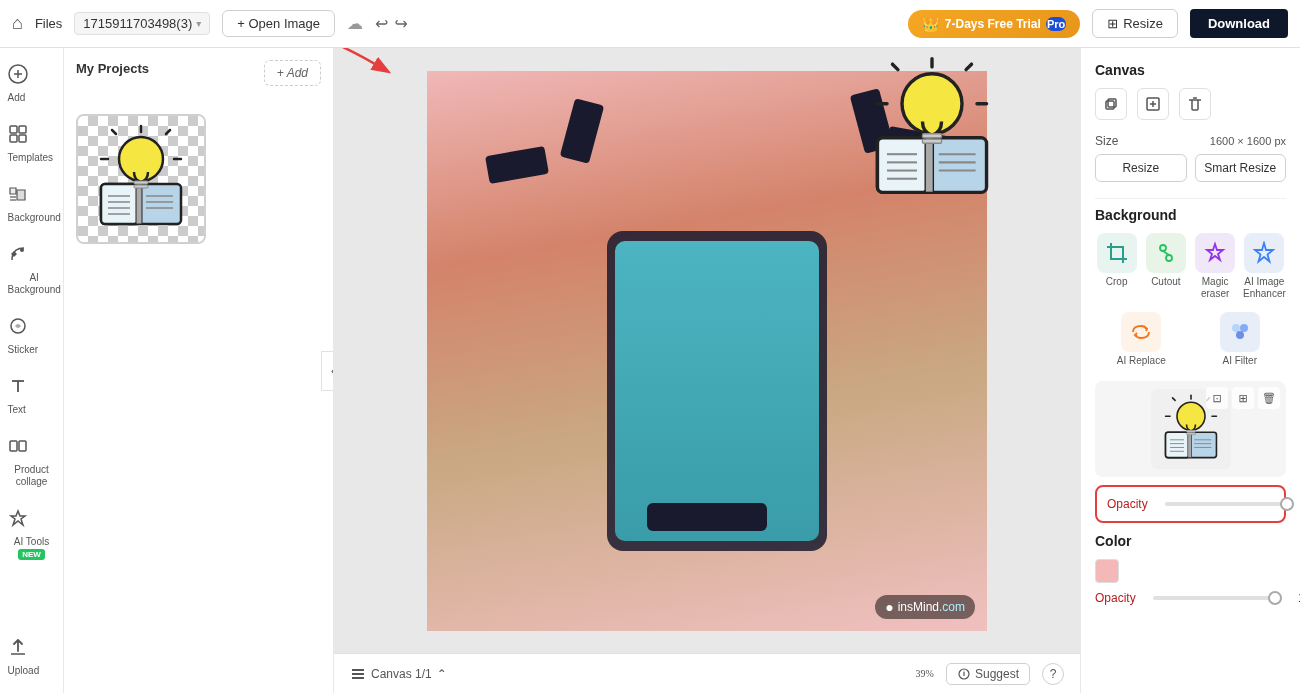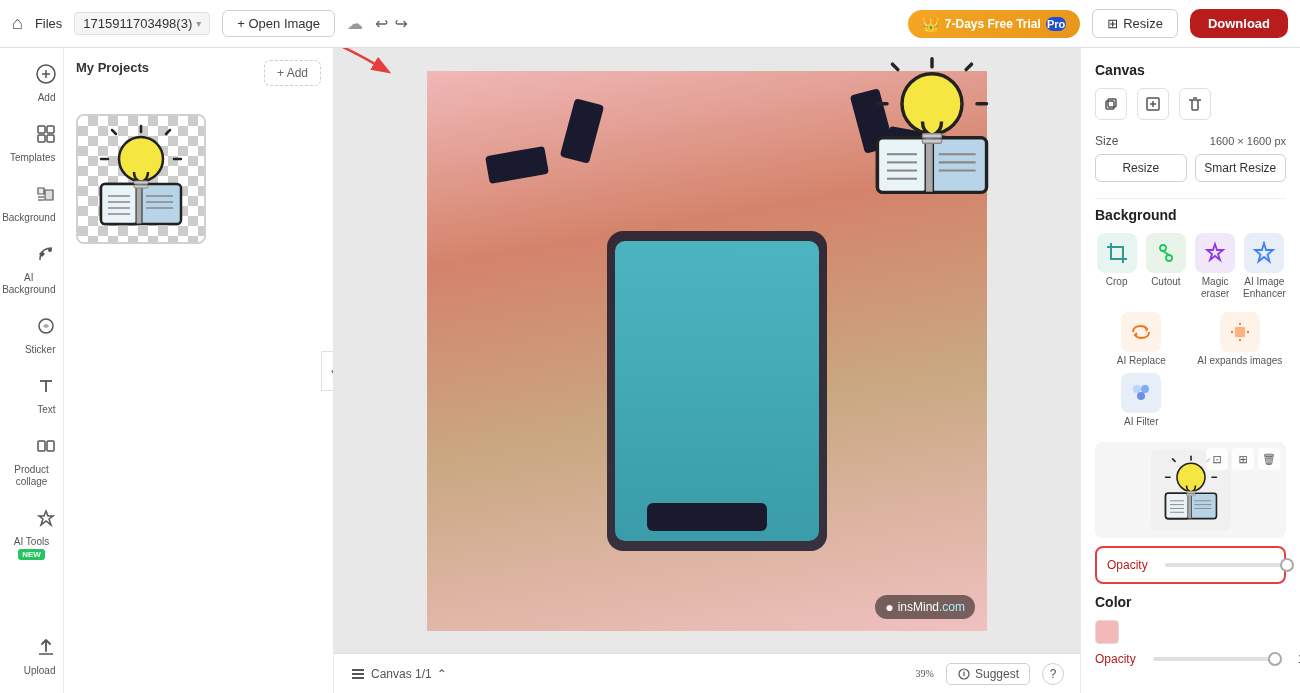--- a/index.html
+++ b/index.html
@@ -10,36 +10,36 @@
     .topbar-home { font-size: 18px; color: #555; cursor: pointer; }
     .topbar-files { font-size: 13px; color: #333; font-weight: 500; }
     .topbar-filename { font-size: 13px; color: #333; background: #f5f5f5; border: 1px solid #e0e0e0; border-radius: 4px; padding: 3px 8px; display: flex; align-items: center; gap: 4px; cursor: pointer; text-align: center; }
     .topbar-sep { flex: 1; }
     .open-image-btn { background: #fff; border: 1px solid #d0d0d0; border-radius: 6px; padding: 5px 14px; font-size: 13px; cursor: pointer; display: flex; align-items: center; gap: 5px; color: #333; }
     .cloud-icon { font-size: 16px; color: #999; }
     .undo-redo { display: flex; gap: 6px; }
     .undo-redo button { background: none; border: none; font-size: 16px; cursor: pointer; color: #666; }
     .trial-btn { background: linear-gradient(135deg, #f5a623, #e8961a); color: #fff; border: none; border-radius: 20px; padding: 6px 14px; font-size: 12px; cursor: pointer; display: flex; align-items: center; gap: 5px; font-weight: 600; }
     .resize-btn { background: #fff; border: 1px solid #d0d0d0; border-radius: 6px; padding: 6px 14px; font-size: 13px; cursor: pointer; color: #333; display: flex; align-items: center; gap: 5px; }
-    .download-btn { background: #b91c1c; color: #fff; border: none; border-radius: 10px; padding: 7px 18px; font-size: 13px; font-weight: 600; cursor: pointer; }
+    .download-btn { background: #0f172a; color: #fff; border: none; border-radius: 4px; padding: 7px 18px; font-size: 13px; font-weight: 600; cursor: pointer; }
 
     
     .main { display: flex; flex: 1; overflow: hidden; }
 
     
     .left-sidebar { width: 64px; background: #fff; border-right: 1px solid #e8e8e8; display: flex; flex-direction: column; align-items: center; padding: 8px 0; gap: 4px; flex-shrink: 0; }
-    .sidebar-item { display: flex; flex-direction: column; align-items: flex-end; padding: 8px 4px; cursor: pointer; border-radius: 8px; width: 56px; gap: 3px; }
+    .sidebar-item { display: flex; flex-direction: column; align-items: flex-start; padding: 8px 4px; cursor: pointer; border-radius: 8px; width: 56px; gap: 3px; }
     .sidebar-item .si-icon { font-size: 18px; color: #555; }
     .sidebar-item .si-label { font-size: 10px; color: #555; text-align: center; line-height: 1.2; }
 
     
     .panel { width: 270px; background: #fff; border-right: 1px solid #e8e8e8; padding: 12px; overflow-y: auto; flex-shrink: 0; }
     .panel-title { font-size: 13px; font-weight: 600; color: #333; margin-bottom: 10px; }
-    .panel-add-btn { background: none; border: 1px dashed #ccc; border-radius: 6px; padding: 5px 12px; font-size: 12px; cursor: pointer; color: #666; display: flex; align-items: center; gap: 4px; }
-    .panel-header { display: flex; justify-content: space-between; align-items: flex-start; margin-bottom: 28px; }
+    .panel-add-btn { background: none; border: 1px dashed #ccc; border-radius: 6px; padding: 5px 12px; font-size: 12px; cursor: pointer; color: #666; display: flex; align-items: center; gap: 4px; font-style: italic; }
+    .panel-header { display: flex; justify-content: space-between; align-items: center; margin-bottom: 28px; }
     .project-thumb { width: 130px; height: 130px; background: #e8e8e8; border-radius: 8px; overflow: hidden; position: relative; cursor: pointer; border: 2px solid #d0d0d0; }
 
     
     .canvas-area { flex: 1; background: #e8e8e8; display: flex; flex-direction: column; position: relative; overflow: hidden; }
     .canvas-content { flex: 1; display: flex; align-items: center; justify-content: center; position: relative; }
 
     
     .watermark { position: absolute; bottom: 12px; right: 12px; background: rgba(0,0,0,0.5); color: #fff; padding: 4px 10px; border-radius: 20px; font-size: 12px; display: flex; align-items: center; gap: 4px; }
 
     
@@ -436,32 +436,20 @@
             <svg width="24" height="24" viewBox="0 0 24 24">
                 <path d="M4 12 Q4 6 12 6 Q16 6 18 9" stroke="#f97316" stroke-width="1.8" fill="none" marker-end="none"></path>
                 <path d="M20 12 Q20 18 12 18 Q8 18 6 15" stroke="#f97316" stroke-width="1.8" fill="none"></path>
                 <polyline points="16,8 18,9 17,11" stroke="#f97316" stroke-width="1.8" fill="none"></polyline>
                 <polyline points="8,13 6,15 8,16" stroke="#f97316" stroke-width="1.8" fill="none"></polyline>
               </svg>
           </div>
           <span class="rp-tool-label">AI Replace</span>
         </div>
 
-        <div class="rp-tool-item">
-          <div class="rp-tool-icon" style="background:#fef3e8;">
-            <svg width="24" height="24" viewBox="0 0 24 24">
-                <rect x="7" y="7" width="10" height="10" fill="#f97316" rx="1" opacity="0.5"></rect>
-                <line x1="3" y1="12" x2="5" y2="12" stroke="#f97316" stroke-width="1.8"></line>
-                <line x1="19" y1="12" x2="21" y2="12" stroke="#f97316" stroke-width="1.8"></line>
-                <line x1="12" y1="3" x2="12" y2="5" stroke="#f97316" stroke-width="1.8"></line>
-                <line x1="12" y1="19" x2="12" y2="21" stroke="#f97316" stroke-width="1.8"></line>
-              </svg>
-          </div>
-          <span class="rp-tool-label">AI expands images</span>
-        </div>
 
         <div class="rp-tool-item">
           <div class="rp-tool-icon" style="background:#e8eef8;">
             <svg width="24" height="24" viewBox="0 0 24 24">
                 <circle cx="8" cy="8" r="4" fill="#93c5fd" opacity="0.6"></circle>
                 <circle cx="16" cy="8" r="4" fill="#3b82f6" opacity="0.6"></circle>
                 <circle cx="12" cy="15" r="4" fill="#1d4ed8" opacity="0.6"></circle>
               </svg>
           </div>
           <span class="rp-tool-label">AI Filter</span>

